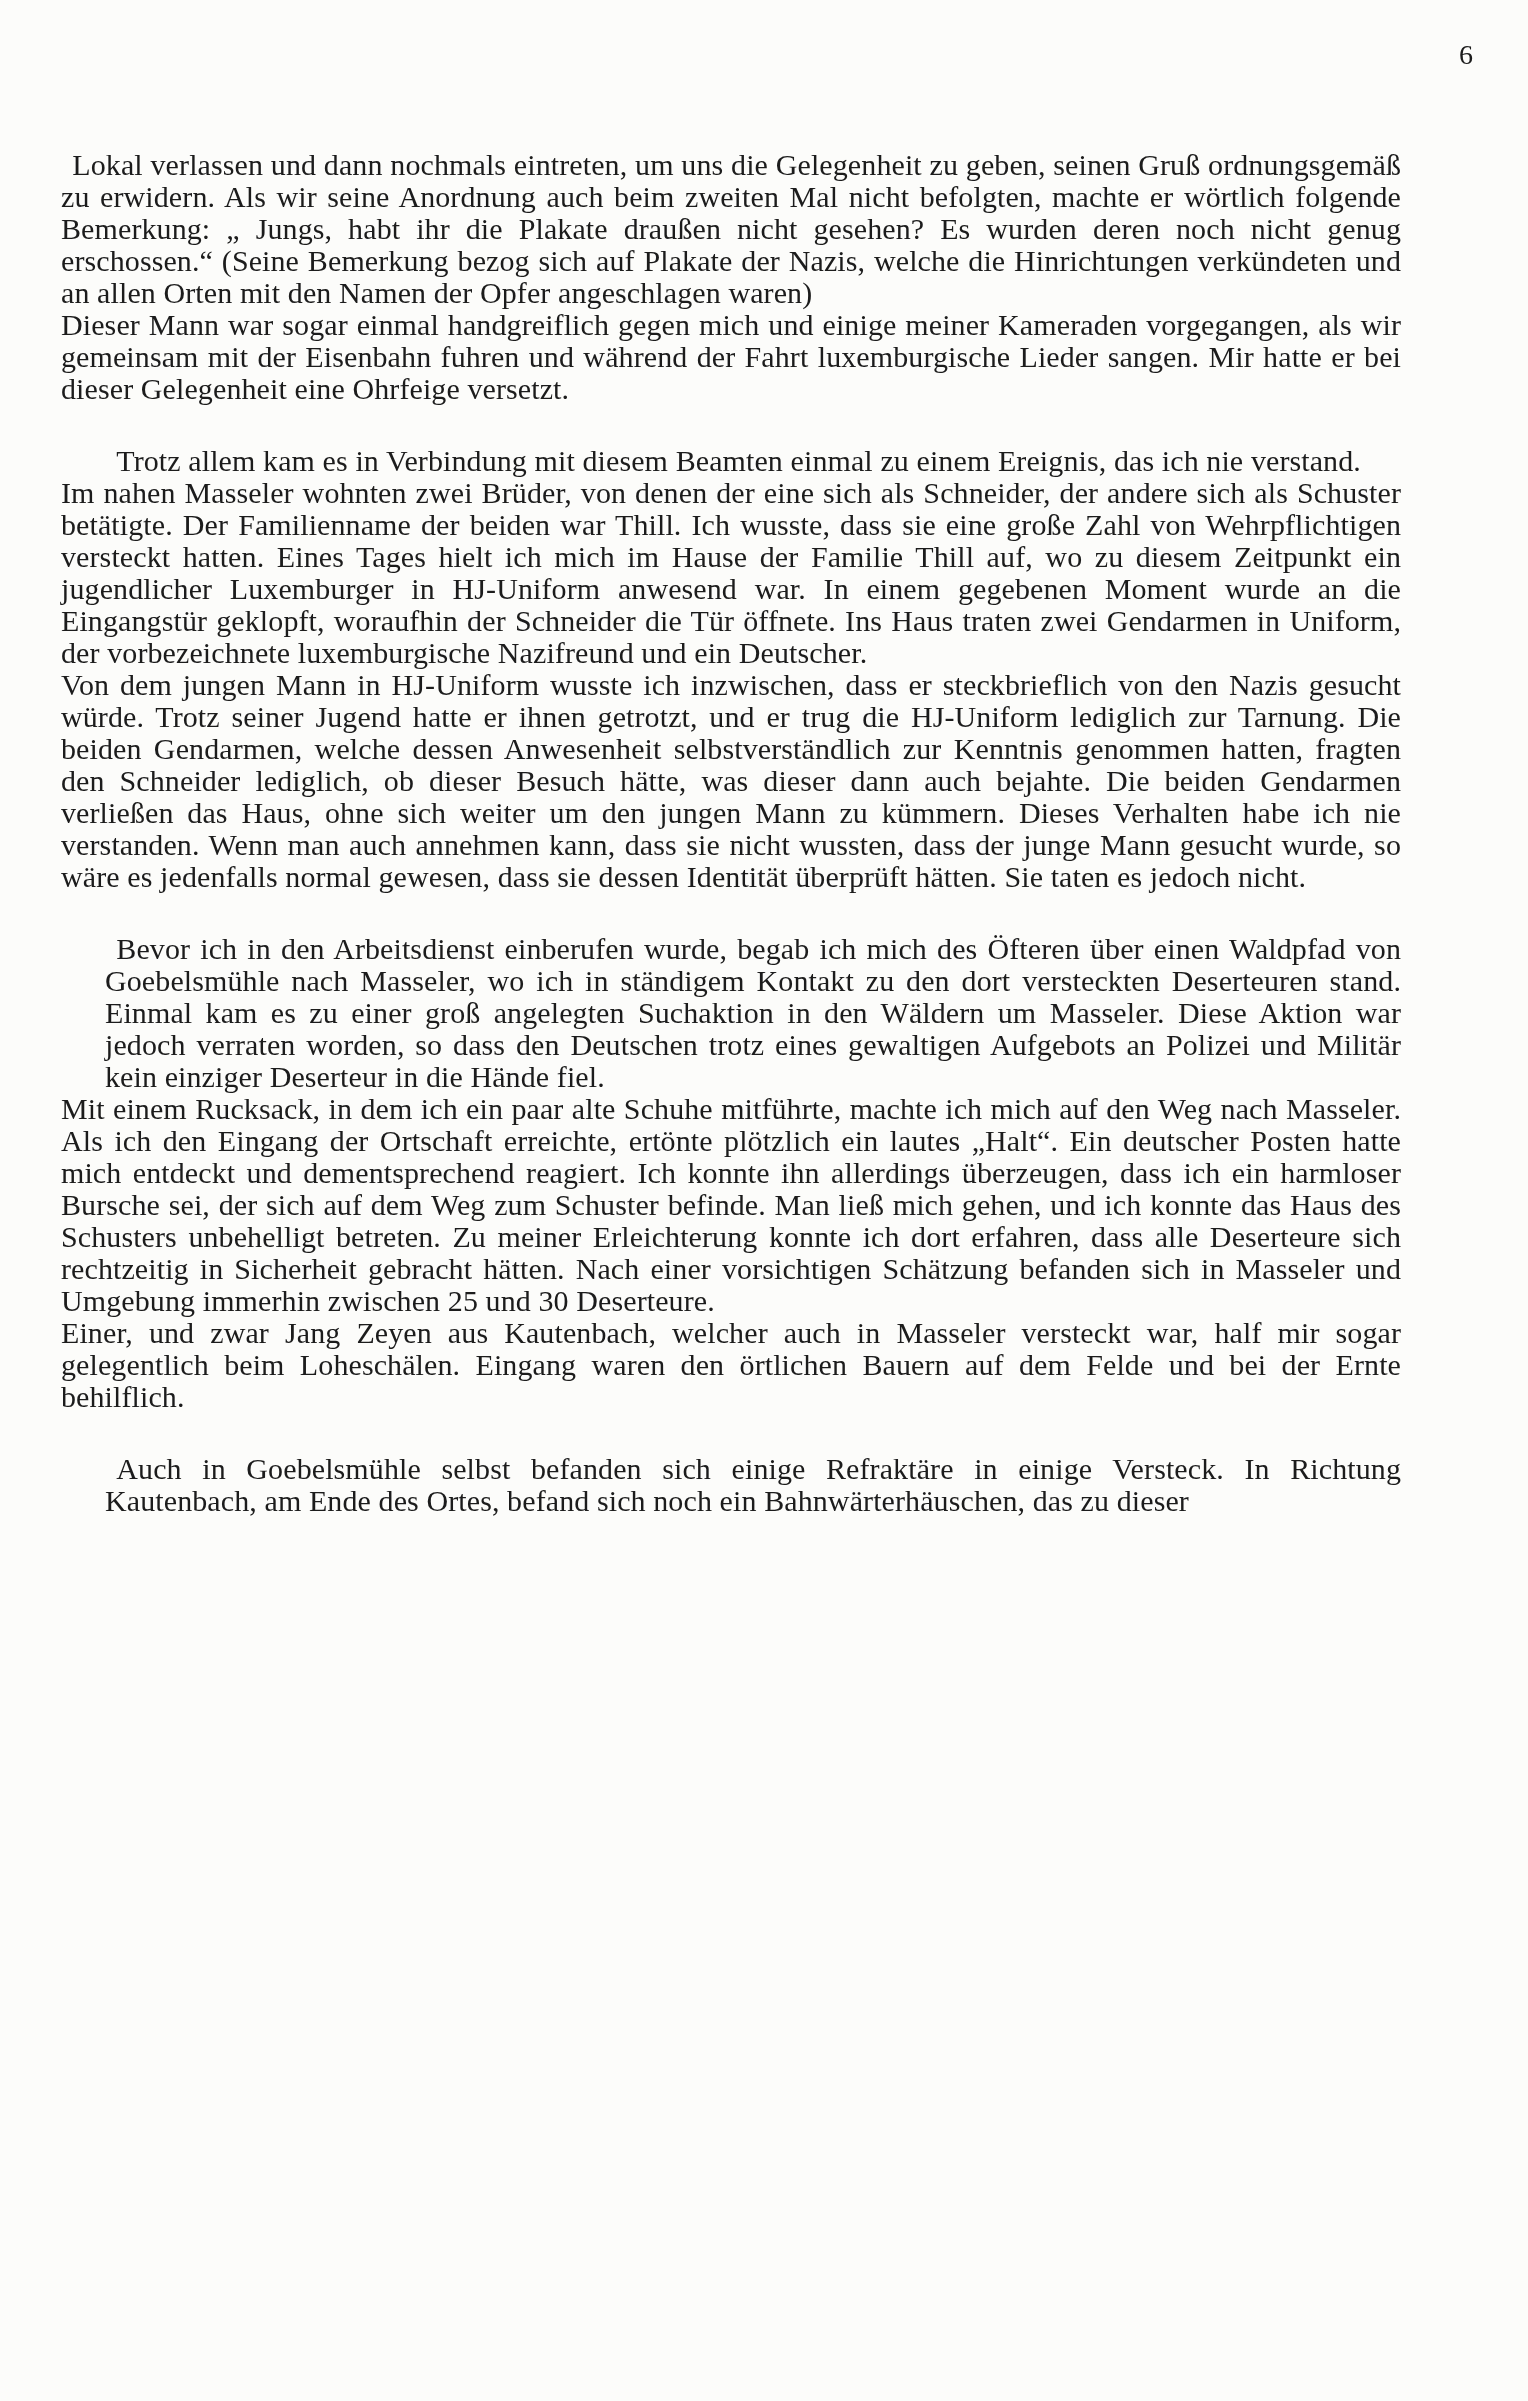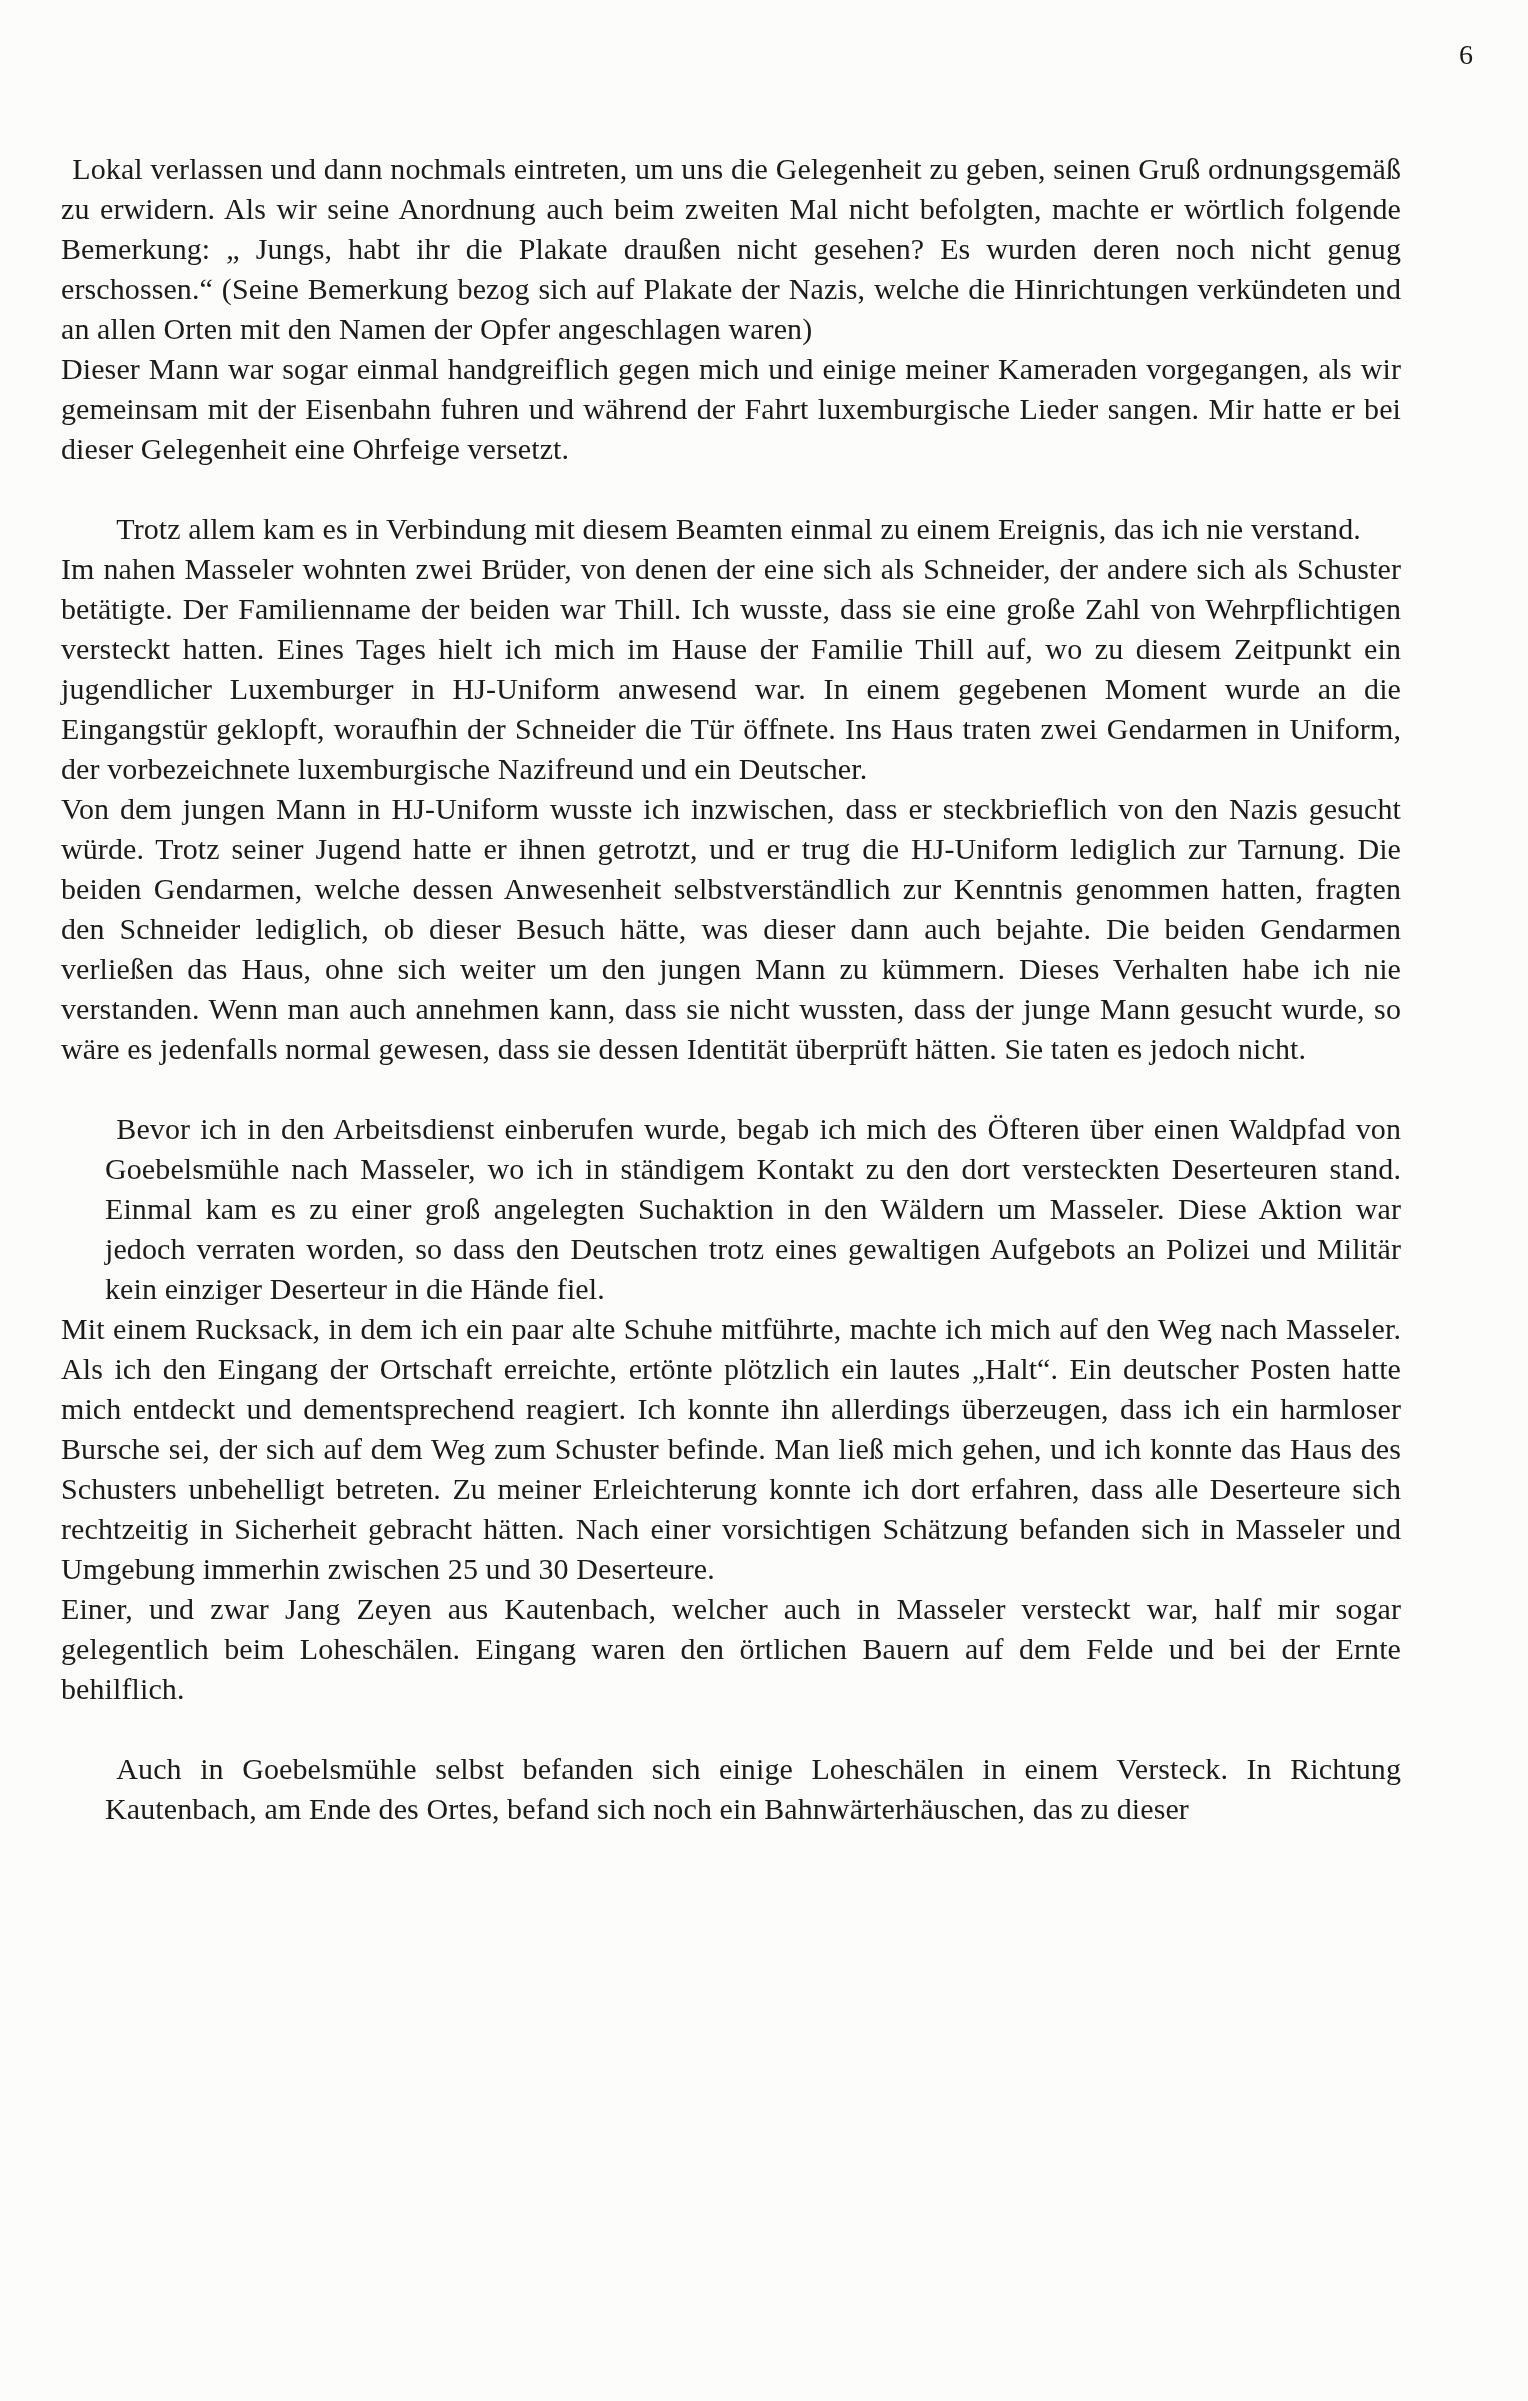--- a/index.html
+++ b/index.html
@@ -25,21 +25,21 @@
     font-size: 28px;
     line-height: 1;
     color: #1c1c1c;
   }
   .content {
     position: absolute;
     top: 149px;
     left: 61px;
     right: 127px;
     font-size: 30px;
-    line-height: 40px;
+    line-height: 32px;
     text-align: justify;
     letter-spacing: 0.1px;
   }
   .content p {
     margin: 0;
     padding: 0;
   }
   .content p.indent {
     text-indent: 11.3px;
   }
@@ -55,16 +55,16 @@
   <div class="page-number">6</div>
   <div class="content">
       <p class="indent ">Lokal verlassen und dann nochmals eintreten, um uns die Gelegenheit zu geben, seinen Gruß ordnungsgemäß zu erwidern. Als wir seine Anordnung auch beim zweiten Mal nicht befolgten, machte er wörtlich folgende Bemerkung: „ Jungs, habt ihr die Plakate draußen nicht gesehen? Es wurden deren noch nicht genug erschossen.“ (Seine Bemerkung bezog sich auf Plakate der Nazis, welche die Hinrichtungen verkündeten und an allen Orten mit den Namen der Opfer angeschlagen waren)</p>
       <p class="">Dieser Mann war sogar einmal handgreiflich gegen mich und einige meiner Kameraden vorgegangen, als wir gemeinsam mit der Eisenbahn fuhren und während der Fahrt luxemburgische Lieder sangen. Mir hatte er bei dieser Gelegenheit eine Ohrfeige versetzt.</p>
       <p class="indent space-before">Trotz allem kam es in Verbindung mit diesem Beamten einmal zu einem Ereignis, das ich nie verstand.</p>
       <p class="">Im nahen Masseler wohnten zwei Brüder, von denen der eine sich als Schneider, der andere sich als Schuster betätigte. Der Familienname der beiden war Thill. Ich wusste, dass sie eine große Zahl von Wehrpflichtigen versteckt hatten. Eines Tages hielt ich mich im Hause der Familie Thill auf, wo zu diesem Zeitpunkt ein jugendlicher Luxemburger in HJ-Uniform anwesend war. In einem gegebenen Moment wurde an die Eingangstür geklopft, woraufhin der Schneider die Tür öffnete. Ins Haus traten zwei Gendarmen in Uniform, der vorbezeichnete luxemburgische Nazifreund und ein Deutscher.</p>
       <p class="">Von dem jungen Mann in HJ-Uniform wusste ich inzwischen, dass er steckbrieflich von den Nazis gesucht würde. Trotz seiner Jugend hatte er ihnen getrotzt, und er trug die HJ-Uniform lediglich zur Tarnung. Die beiden Gendarmen, welche dessen Anwesenheit selbstverständlich zur Kenntnis genommen hatten, fragten den Schneider lediglich, ob dieser Besuch hätte, was dieser dann auch bejahte. Die beiden Gendarmen verließen das Haus, ohne sich weiter um den jungen Mann zu kümmern. Dieses Verhalten habe ich nie verstanden. Wenn man auch annehmen kann, dass sie nicht wussten, dass der junge Mann gesucht wurde, so wäre es jedenfalls normal gewesen, dass sie dessen Identität überprüft hätten. Sie taten es jedoch nicht.</p>
       <p class="indent space-before">Bevor ich in den Arbeitsdienst einberufen wurde, begab ich mich des Öfteren über einen Waldpfad von Goebelsmühle nach Masseler, wo ich in ständigem Kontakt zu den dort versteckten Deserteuren stand. Einmal kam es zu einer groß angelegten Suchaktion in den Wäldern um Masseler. Diese Aktion war jedoch verraten worden, so dass den Deutschen trotz eines gewaltigen Aufgebots an Polizei und Militär kein einziger Deserteur in die Hände fiel.</p>
       <p class="">Mit einem Rucksack, in dem ich ein paar alte Schuhe mitführte, machte ich mich auf den Weg nach Masseler. Als ich den Eingang der Ortschaft erreichte, ertönte plötzlich ein lautes „Halt“. Ein deutscher Posten hatte mich entdeckt und dementsprechend reagiert. Ich konnte ihn allerdings überzeugen, dass ich ein harmloser Bursche sei, der sich auf dem Weg zum Schuster befinde. Man ließ mich gehen, und ich konnte das Haus des Schusters unbehelligt betreten. Zu meiner Erleichterung konnte ich dort erfahren, dass alle Deserteure sich rechtzeitig in Sicherheit gebracht hätten. Nach einer vorsichtigen Schätzung befanden sich in Masseler und Umgebung immerhin zwischen 25 und 30 Deserteure.</p>
       <p class="">Einer, und zwar Jang Zeyen aus Kautenbach, welcher auch in Masseler versteckt war, half mir sogar gelegentlich beim Loheschälen. Eingang waren den örtlichen Bauern auf dem Felde und bei der Ernte behilflich.</p>
-      <p class="indent space-before">Auch in Goebelsmühle selbst befanden sich einige Loheschälen in einem Versteck. In Richtung Kautenbach, am Ende des Ortes, befand sich noch ein Bahnwärterhäuschen, das zu dieser</p>
+      <p class="indent space-before">Auch in Goebelsmühle selbst befanden sich einige Refraktäre in einige Versteck. In Richtung Kautenbach, am Ende des Ortes, befand sich noch ein Bahnwärterhäuschen, das zu dieser</p>
     </div>
 </div>
 
 
 </body></html>

